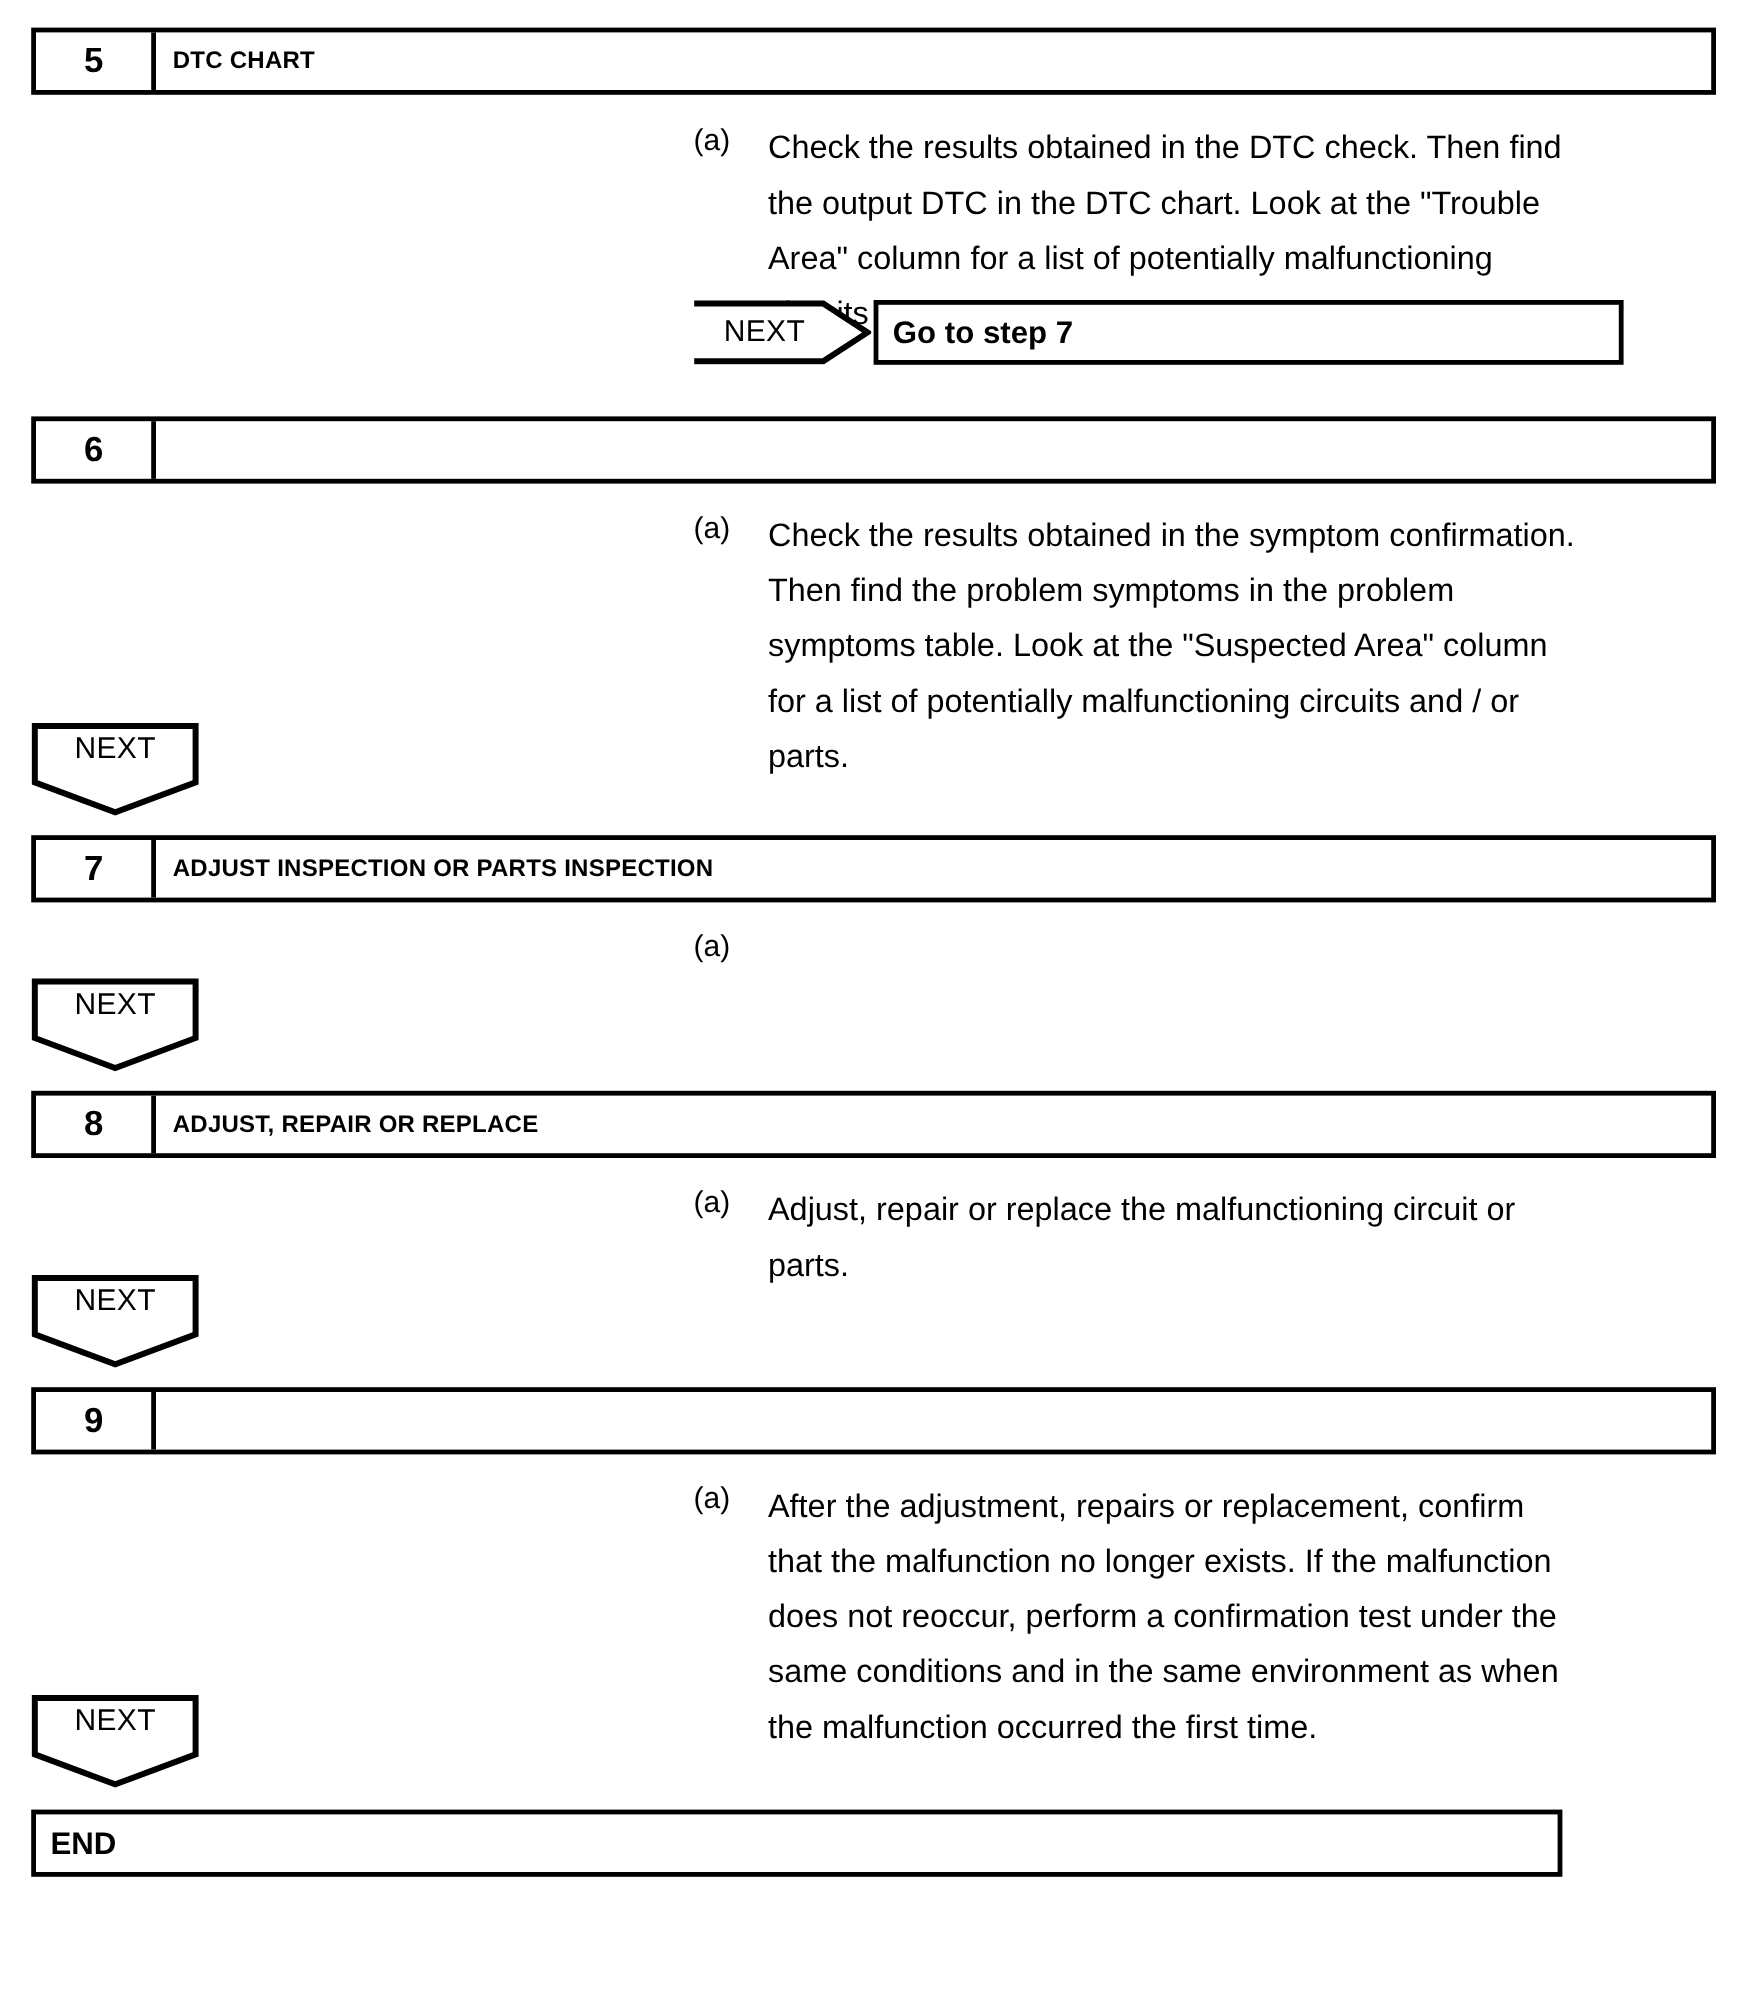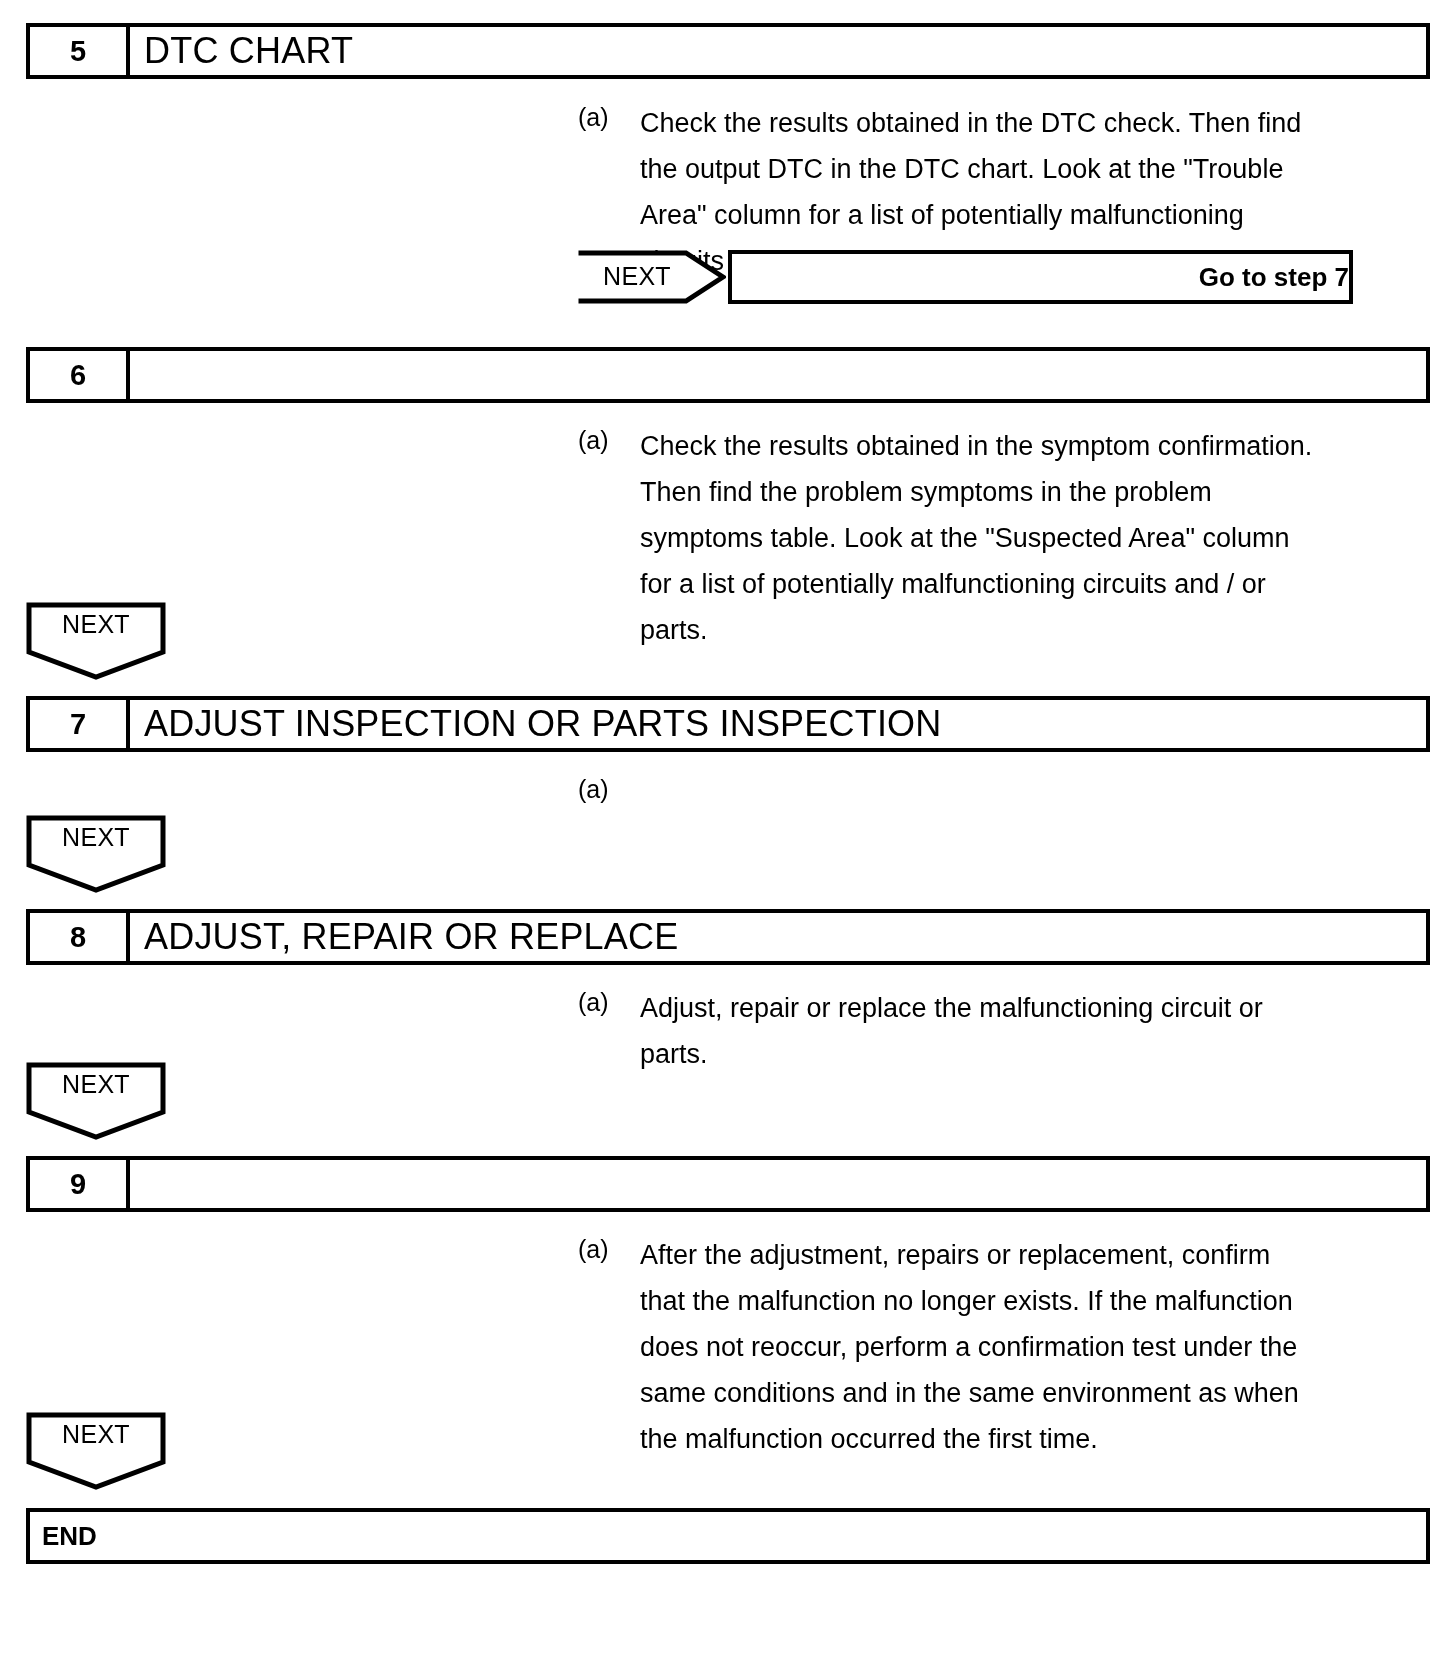--- a/index.html
+++ b/index.html
@@ -37,22 +37,22 @@
     justify-content: center;
     font-size: 29px;
     font-weight: bold;
     letter-spacing: 0px;
   }
   .step-title {
     flex: 1;
     display: flex;
     align-items: center;
     padding-left: 14px;
-    font-size: 36px;
-    font-weight: normal;
+    font-size: 20px;
+    font-weight: bold;
     letter-spacing: 0.2px;
   }
 
   
   .plain-box {
     position: absolute;
     border: 4px solid #000;
     box-sizing: border-box;
     display: flex;
     align-items: center;
@@ -134,21 +134,21 @@
 circuits and / or parts.</div>
 </div>
 
 <div class="next-right" style="top:250px; left:578px;">
   <svg width="148" height="54" viewBox="0 0 148 54" xmlns="http://www.w3.org/2000/svg">
     <path d="M3 3 L108 3 L145 27 L108 51 L3 51" fill="#ffffff" stroke="#000000" stroke-width="5" stroke-linejoin="miter" stroke-linecap="square"></path>
   </svg>
   <div class="nr-label">NEXT</div>
 </div>
 
-<div class="plain-box" style="top:250px; left:728px; width:625px; height:54px;justify-content:flex-end;">
+<div class="plain-box" style="top:250px; left:728px; width:625px; height:54px;">
   <span class="plain-label">Go to step 7</span>
 </div>
 
 <div class="step-bar" style="top:347px;">
   <div class="step-num">6</div>
 </div>
 
 <div class="instr" style="top:423px; left:578px; width:790px;">
   <div class="instr-marker">(a)</div>
   <div class="instr-text">Check the results obtained in the symptom confirmation.
@@ -212,15 +212,15 @@
 the malfunction occurred the first time.</div>
 </div>
 
 <div class="next-down" style="top:1412px; left:26px;">
   <svg width="140" height="78" viewBox="0 0 140 78" xmlns="http://www.w3.org/2000/svg">
     <path d="M3 3 L137 3 L137 50 L70 75 L3 50 Z" fill="#ffffff" stroke="#000000" stroke-width="5" stroke-linejoin="miter" stroke-linecap="square"></path>
   </svg>
   <div class="nd-label">NEXT</div>
 </div>
 
-<div class="plain-box" style="top:1508px; left:26px; width:1404px; height:56px;">
+<div class="plain-box" style="top:1508px; left:26px; width:1276px; height:56px;">
   <span class="plain-label">END</span>
 </div>
 
 </body></html>

